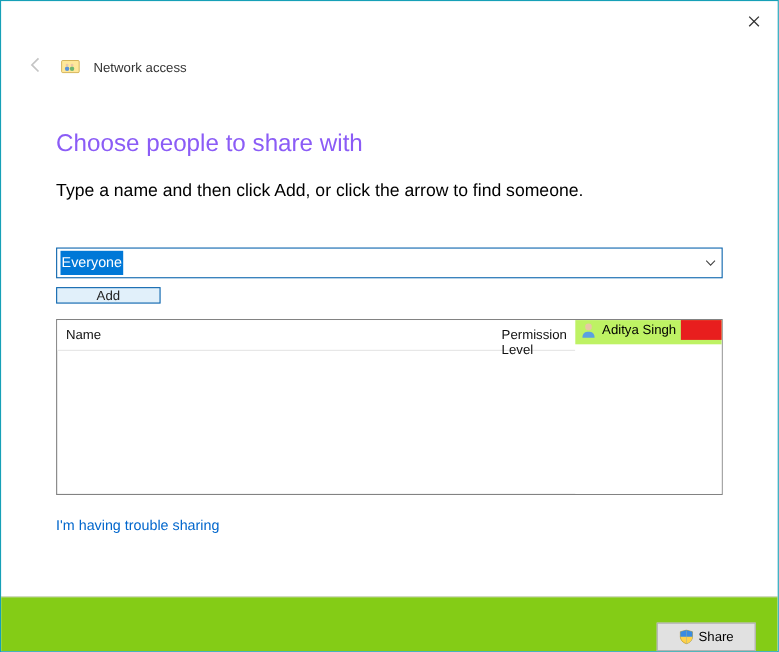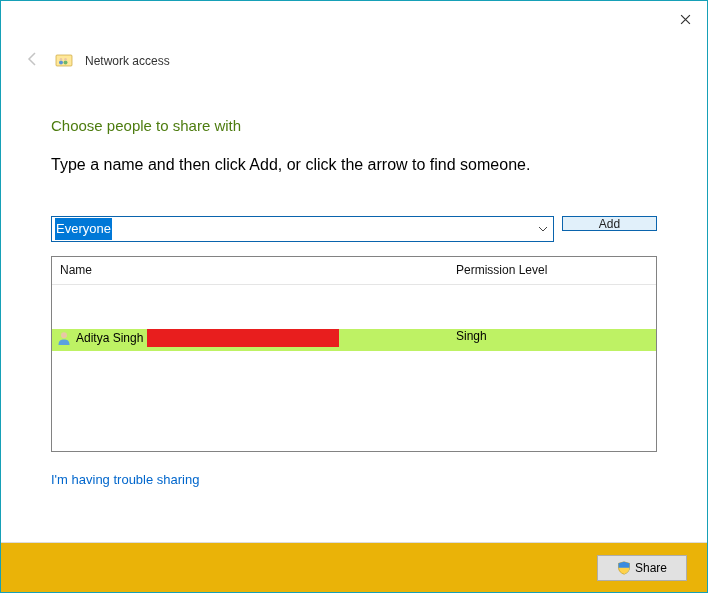--- a/index.html
+++ b/index.html
@@ -55,34 +55,35 @@
     }
     .header-title {
       font-size: 12px;
       color: #333;
     }
     .content {
       padding: 40px 50px 10px 50px;
       flex: 1;
     }
     .main-heading {
-      color: #4d7c0f;
-      font-size: 15px;
+      color: #8b5cf6;
+      font-size: 22px;
       font-weight: 400;
       margin-bottom: 22px;
     }
     .subtext {
       font-size: 16px;
       color: #000;
       margin-bottom: 42px;
     }
     .input-row {
       display: flex;
       gap: 8px;
       margin-bottom: 14px;
+      flex-direction: column;
     }
     .combo {
       flex: 1;
       display: flex;
       border: 1px solid #0a64ad;
       height: 26px;
       background: #fff;
     }
     .sel-text {
       display: inline-block;
@@ -114,25 +115,24 @@
       height: 15px;
       background: #e1f0fa;
       border: 1px solid #0a64ad;
       font-family: inherit;
       font-size: 12px;
       cursor: default;
       color: #222;
     }
     .table-container {
       border: 1px solid #828282;
-      height: 196px;
-      display: flex;
-      flex-direction: column;
+      height: 160px;
+      display: flex;
+      flex-direction: row;
       overflow: hidden;
-      gap: 44px;
     }
     .table-header {
       display: flex;
       background: #fff;
       border-bottom: 1px solid #e5e5e5;
       height: 28px;
     }
     .th {
       padding: 6px 8px;
       font-size: 12px;
@@ -181,25 +181,25 @@
     }
     .trouble-link {
       margin-top: 20px;
       display: inline-block;
       color: #0066cc;
       font-size: 13px;
       cursor: pointer;
     }
     .footer {
       height: 50px;
-      background: #eab308;
+      background: #84cc16;
       border-top: 1px solid #dcdcdc;
       display: flex;
       justify-content: flex-end;
-      align-items: center;
+      align-items: flex-end;
       padding-right: 20px;
       gap: 8px;
     }
     .footer button {
       height: 26px;
       min-width: 90px;
       background: #e1e1e1;
       border: 1px solid #adadad;
       font-family: inherit;
       font-size: 12px;

